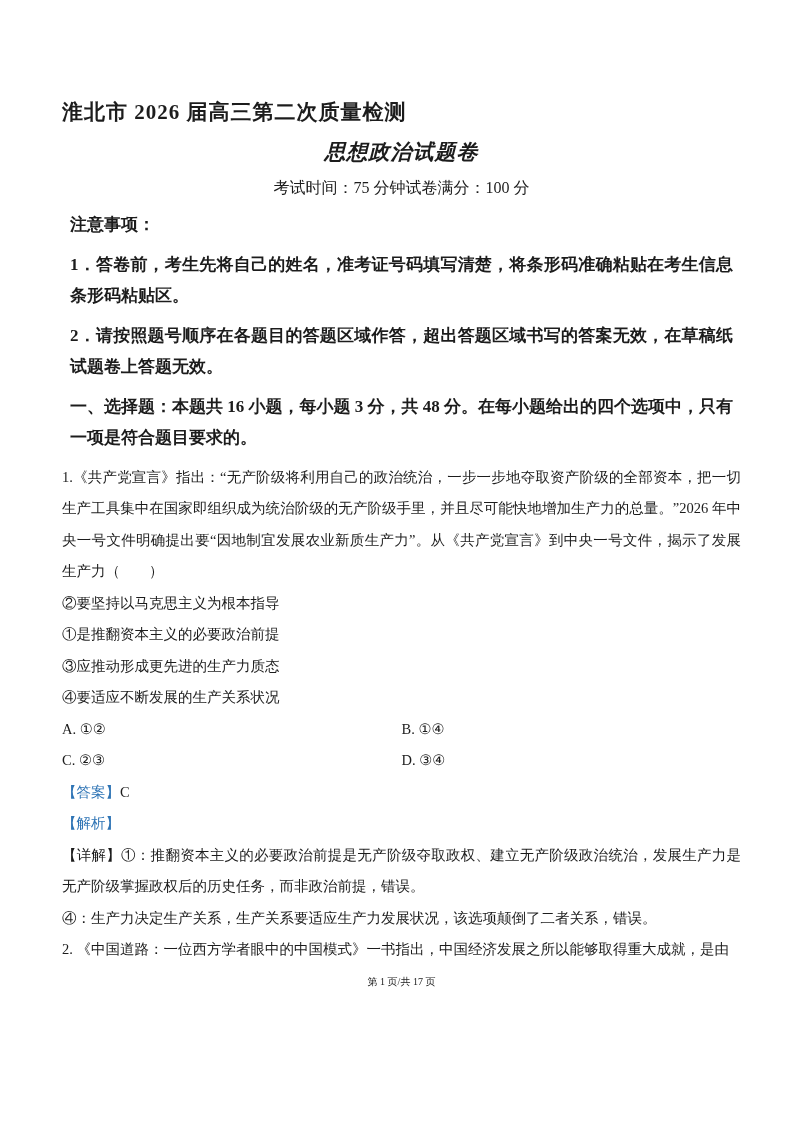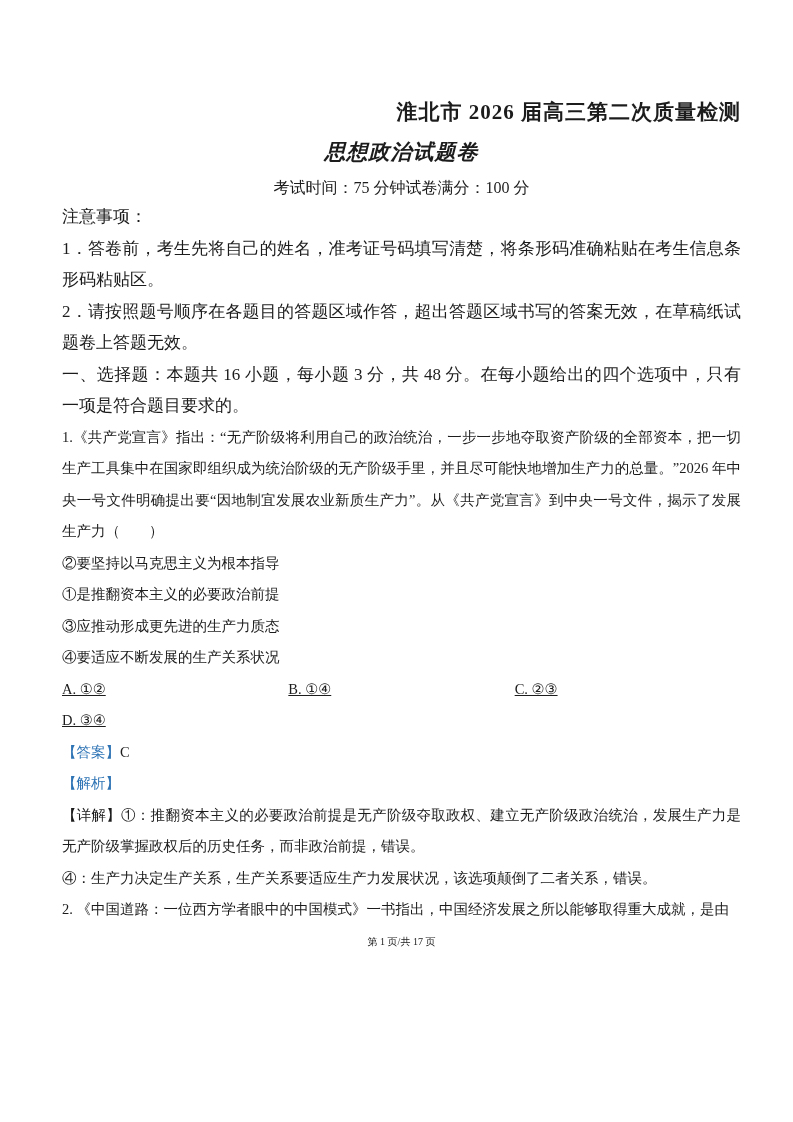--- a/index.html
+++ b/index.html
@@ -15,21 +15,21 @@
     background: #ffffff;
     box-sizing: border-box;
     padding: 97px 52px 0 62px;
     font-family: "Liberation Serif", "DejaVu Serif", serif;
     color: #1c1c1c;
     overflow: hidden;
   }
   .title {
     font-size: 21px;
     font-weight: 700;
-    text-align: right;
+    text-align: left;
     margin: 0;
     line-height: 30px;
     letter-spacing: 1px;
   }
   .subtitle {
     font-size: 21px;
     font-weight: 700;
     text-align: center;
     margin: 10px 0 0 0;
     line-height: 30px;
@@ -38,35 +38,35 @@
   }
   .exam-info {
     font-size: 16px;
     text-align: center;
     margin: 8px 0 0 0;
     line-height: 26px;
   }
   p.lg {
     font-size: 17px;
     line-height: 31.5px;
-    margin: 0;
+    margin: 8px;
     text-align: justify;
+    font-weight: bold;
   }
   p.sm {
     font-size: 14.5px;
     line-height: 31.5px;
     margin: 0;
     text-align: justify;
   }
   .options-row {
     display: grid;
-    grid-template-columns: repeat(3, 1fr);
+    grid-template-columns: repeat(2, 1fr);
     font-size: 14.5px;
     line-height: 31.5px;
-    text-decoration: underline;
   }
   .blue {
     color: #2e74b5;
     margin-top: 28px;
   }
   .page-footer {
     text-align: center;
     font-size: 10px;
     line-height: 31.5px;
   }

